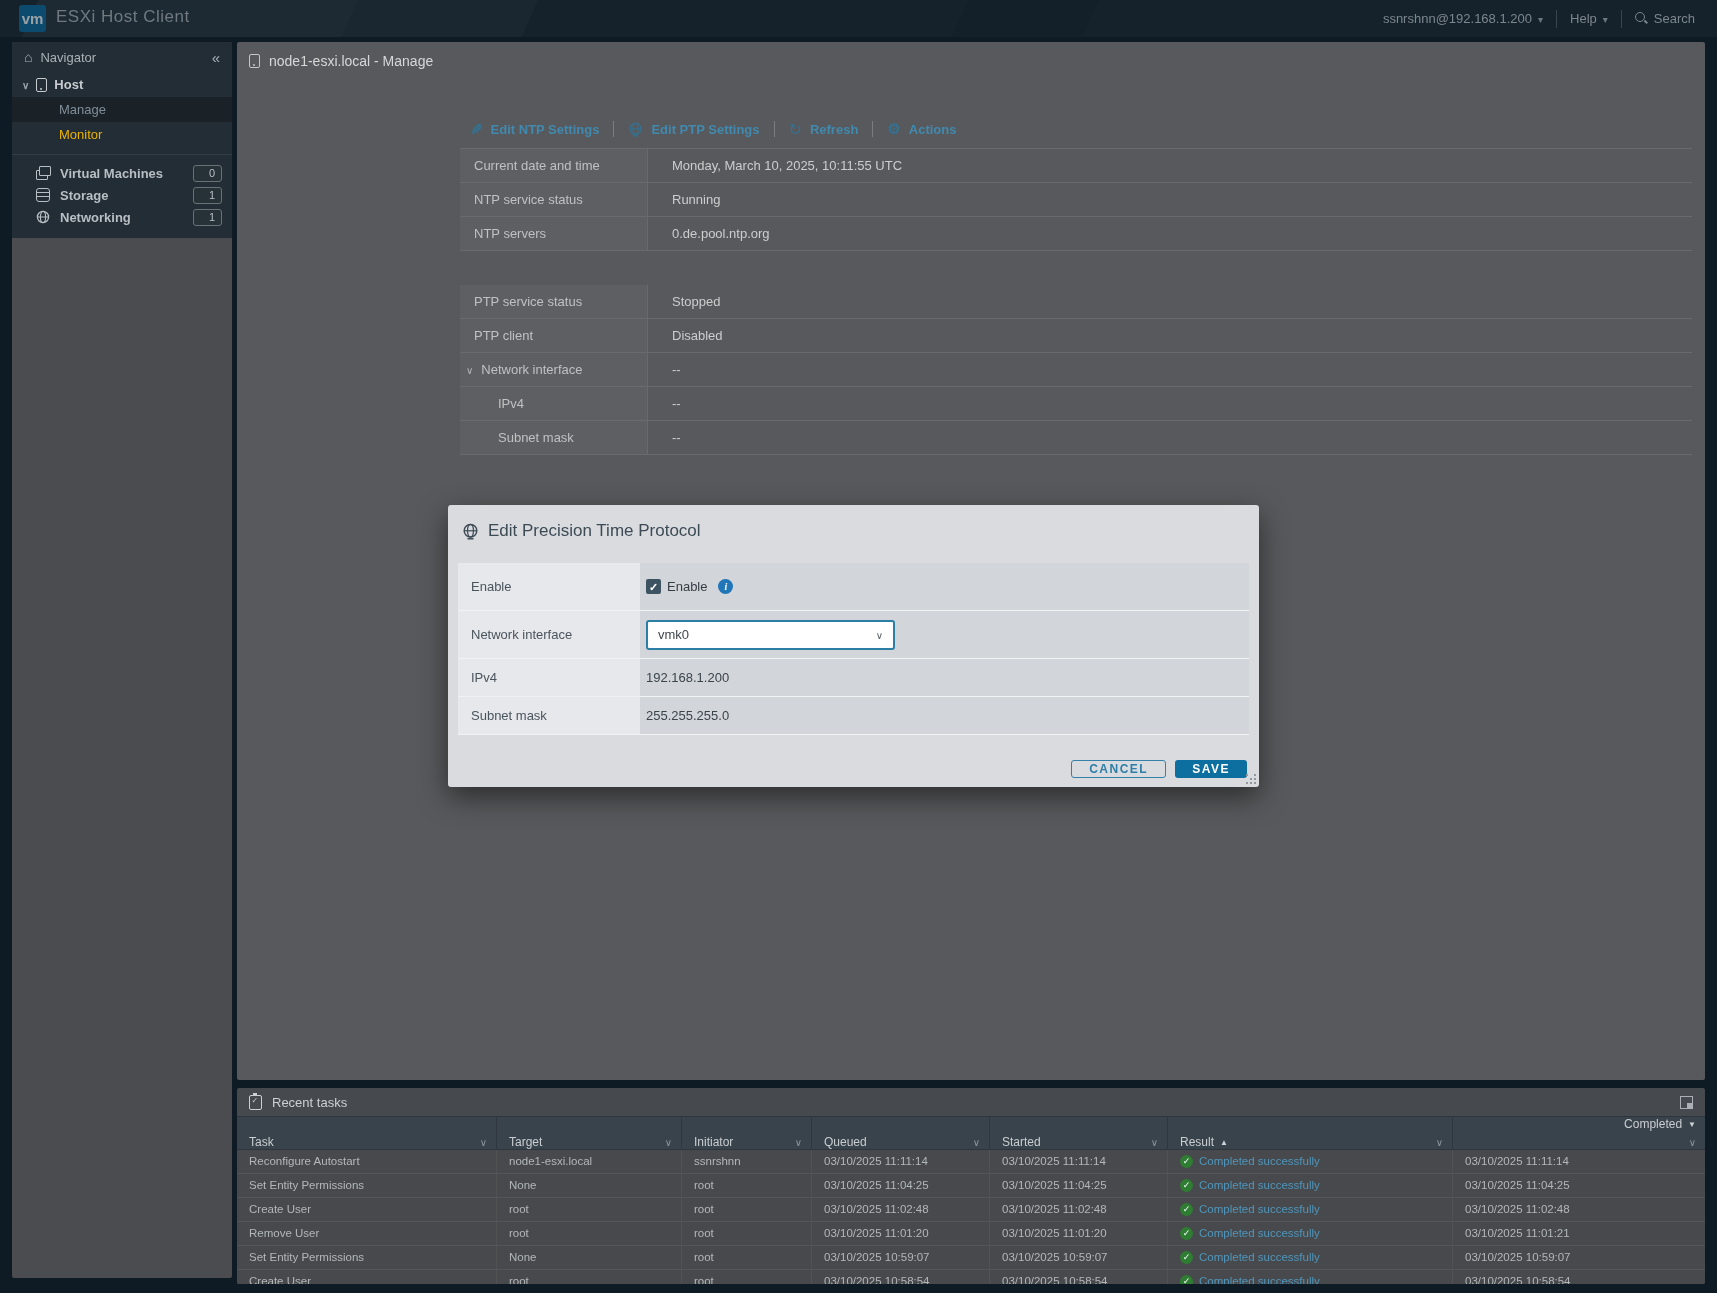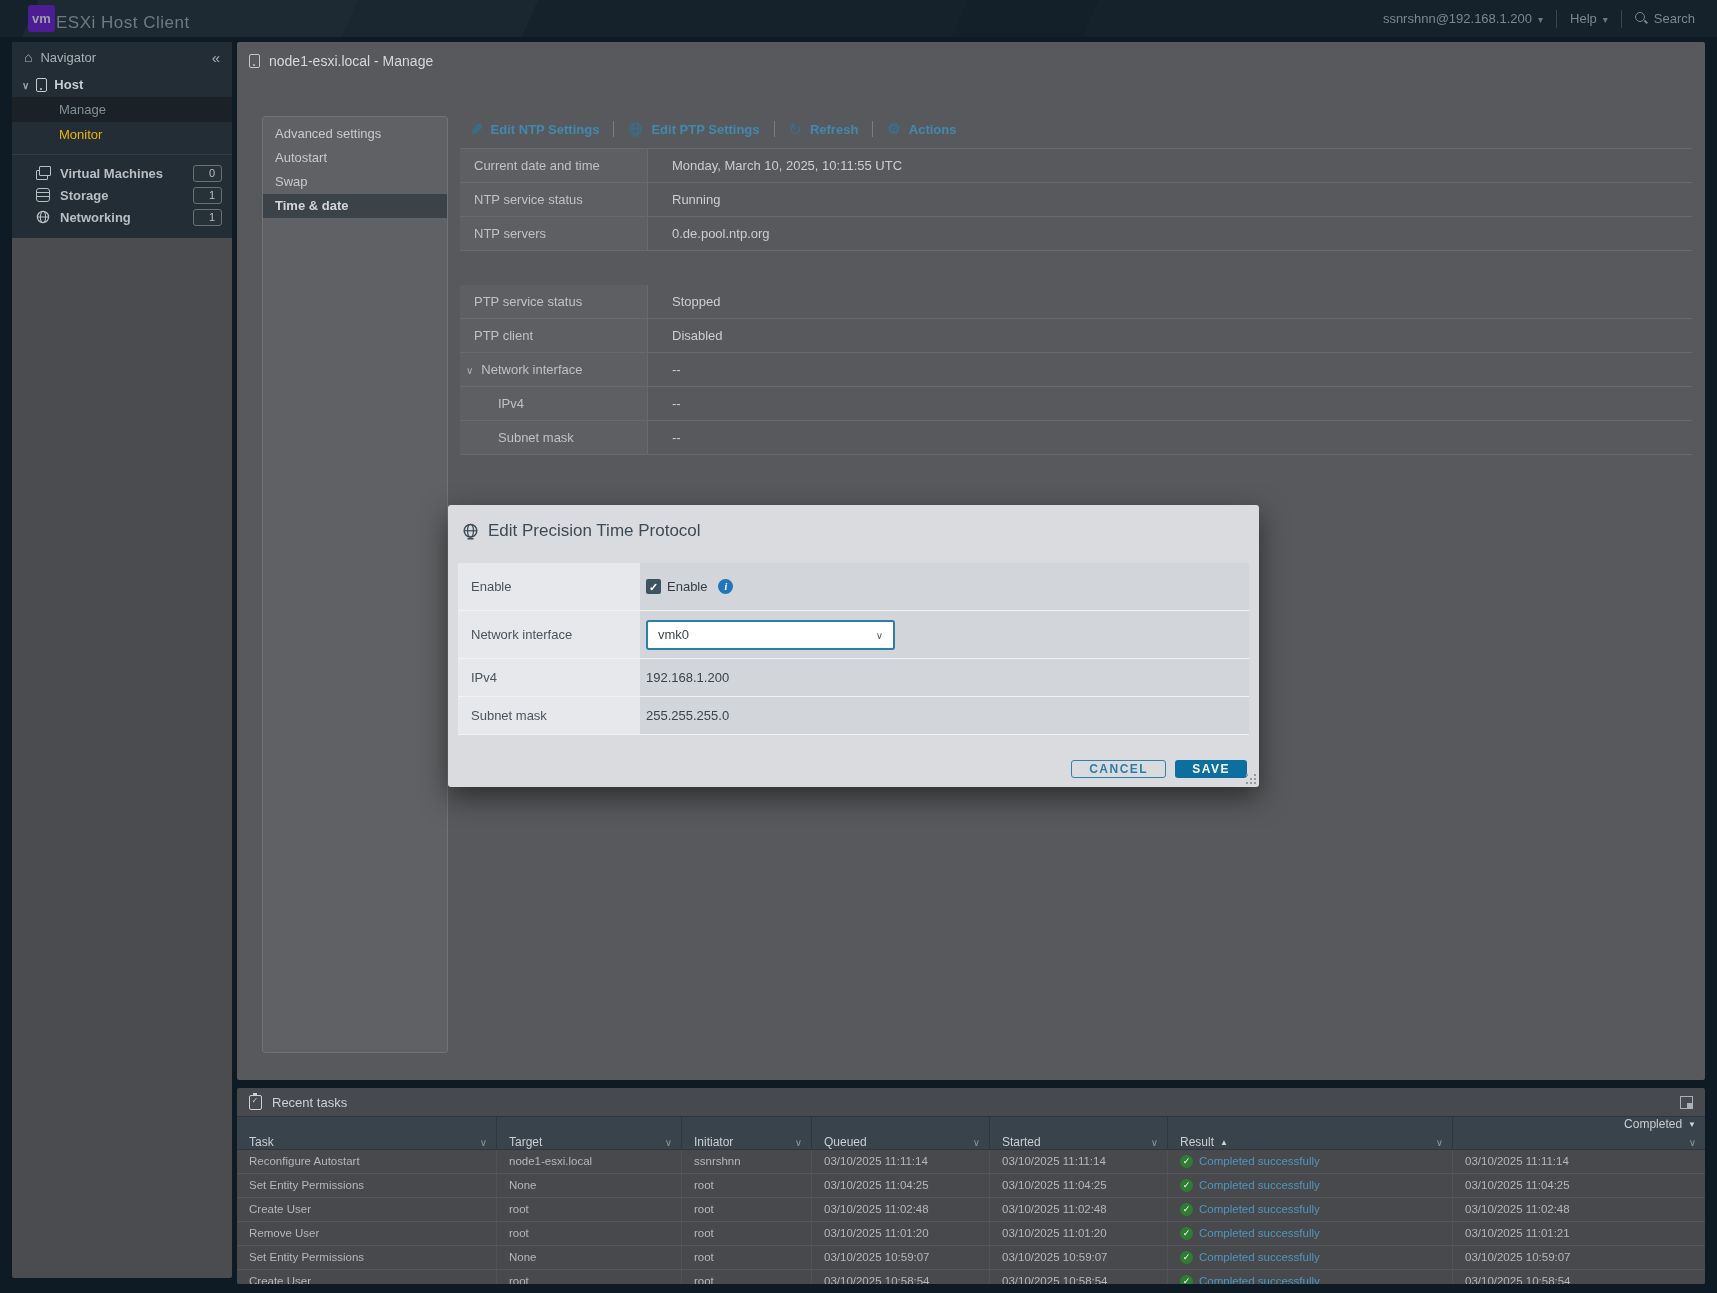--- a/index.html
+++ b/index.html
@@ -7,23 +7,23 @@
     width:1717px;height:1293px;position:relative;overflow:hidden;
     background:#0f1b24;font-family:"Liberation Sans",sans-serif;
     -webkit-font-smoothing:antialiased;
   }
   
   .topbar{position:absolute;left:0;top:0;width:1717px;height:37px;background:#16222b;overflow:hidden;}
   .deco{position:absolute;top:0;height:37px;transform:skewX(-24deg);}
   .d1{left:30px;width:360px;background:#1d2a34;}
   .d2{left:350px;width:180px;background:#1a2630;}
   .d3{left:960px;width:130px;background:#131f29;}
-  .logo{position:absolute;left:28px;top:5px;width:27px;height:27px;background:#4c1d95;border-radius:3px;
-    color:#9aa1a6;font-weight:bold;font-size:13px;display:flex;align-items:center;justify-content:center;z-index:2;}
-  .app-title{position:absolute;left:56px;top:13px;font-size:17px;font-weight:400;letter-spacing:.5px;color:#70797f;z-index:2;}
+  .logo{position:absolute;left:19px;top:5px;width:27px;height:27px;background:#0c4a6e;border-radius:3px;
+    color:#9aa1a6;font-weight:bold;font-size:15px;display:flex;align-items:center;justify-content:center;z-index:2;}
+  .app-title{position:absolute;left:56px;top:7px;font-size:17px;font-weight:400;letter-spacing:.5px;color:#70797f;z-index:2;}
   .topbar-right{position:absolute;right:22px;top:0;height:37px;display:flex;align-items:center;gap:13px;
     color:#7c868e;font-size:13px;z-index:2;}
   .tb-sep{width:1px;height:18px;background:#39444c;}
   .menu-item{display:flex;align-items:center;gap:6px;cursor:default;}
   .arrow-down::before{content:"▾";font-size:10px;color:#6d777f;}
   .search-icon{position:relative;width:13px;height:13px;display:inline-block;}
   .search-icon::before{content:"";position:absolute;left:0;top:0;width:8px;height:8px;border:1.6px solid #7c868e;border-radius:50%;}
   .search-icon::after{content:"";position:absolute;left:9px;top:9px;width:4px;height:1.6px;background:#7c868e;transform:rotate(45deg);}
   
   .sidebar{position:absolute;left:12px;top:42px;width:220px;height:1236px;background:#4a4c4f;border-radius:2px;overflow:hidden;}
@@ -200,26 +200,20 @@
     </div>
   </div>
 </aside>
 
 <main class="main">
   <div class="content-title">
     <span class="srv-icon"></span>
     <span>node1-esxi.local - Manage</span>
   </div>
 
-  <div class="subnav">
-    <div class="subnav-item">Advanced settings</div>
-    <div class="subnav-item">Autostart</div>
-    <div class="subnav-item">Swap</div>
-    <div class="subnav-item selected">Time &amp; date</div>
-  </div>
 
   <div class="settings-area">
     <div class="toolbar">
       <span class="toolbar-btn">
         <span class="icn pencil-icon"></span>
         <span>Edit NTP Settings</span>
       </span>
       <span class="tb-sep2"></span>
       <span class="toolbar-btn">
         <span class="icn">

